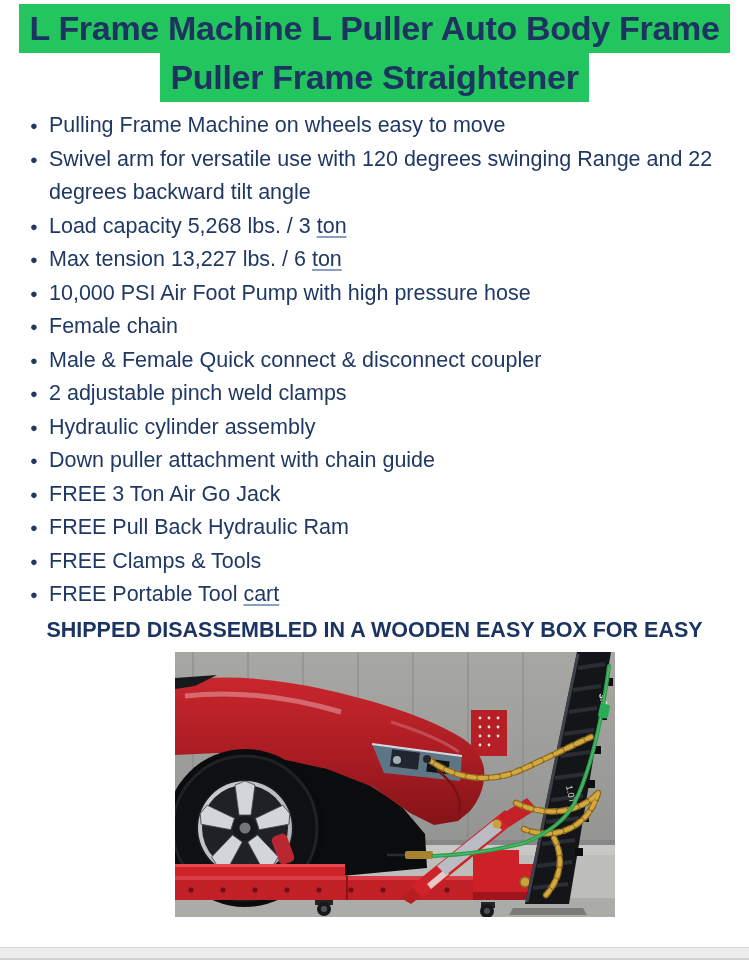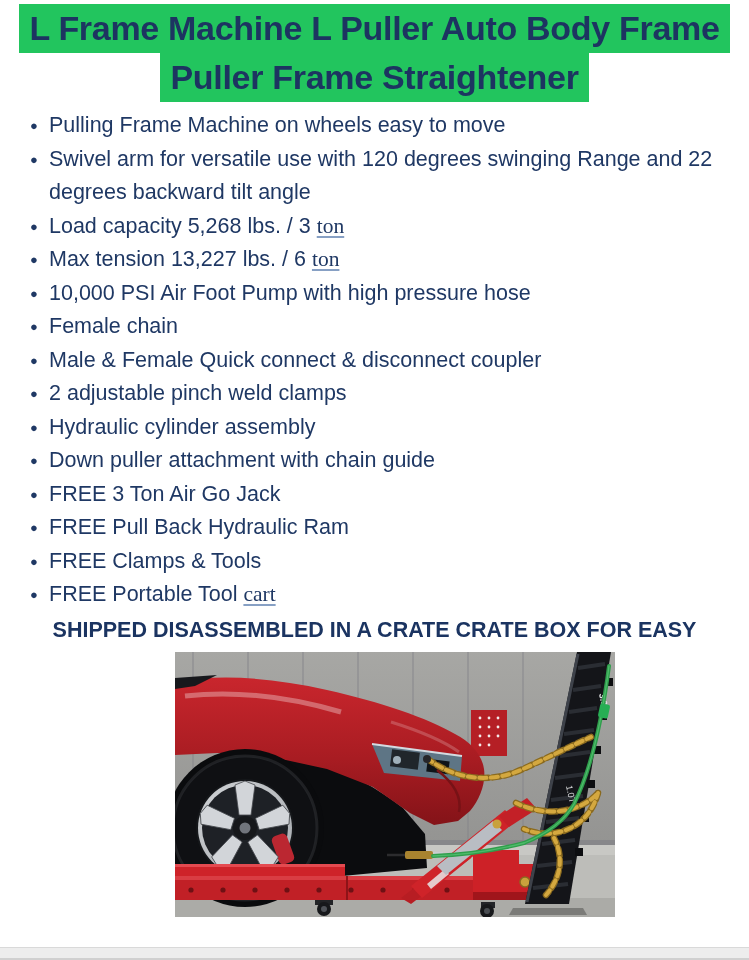--- a/index.html
+++ b/index.html
@@ -20,21 +20,21 @@
   .hl-1{min-width:660px;}
   .hl-2{min-width:395px;}
   
   .features{margin:7px 8px 0 30px;padding:0;list-style:none;}
   .features li{
     display:flex;align-items:flex-start;
     font-size:21.5px;line-height:33.5px;color:#1f3864;
   }
   .dot{flex:0 0 19px;font-size:13px;line-height:33.5px;text-align:left;color:#1f3864;}
   .ftext{flex:1;}
-  .u{text-decoration:underline;text-underline-offset:3px;text-decoration-color:#87a0c4;font-family:Liberation Serif, serif;}
+  .u{text-decoration:underline;text-underline-offset:3px;text-decoration-color:#87a0c4;}
   
   .ship-note{
     margin-top:2px;text-align:center;font-weight:bold;
     font-size:21.5px;line-height:33px;color:#1b3461;
   }
   
   .photo-wrap{margin:5px 0 0 175px;width:440px;height:265px;}
   
   .bottom-bar{
     position:absolute;left:0;right:0;top:947px;height:13px;
@@ -103,21 +103,21 @@
       <span class="dot">●</span>
       <span class="ftext"><span>FREE Clamps &amp; Tools</span><span class="u"></span></span>
     </li>
   <li>
       <span class="dot">●</span>
       <span class="ftext"><span>FREE Portable Tool </span><span class="u">cart</span></span>
     </li>
 </ul>
 
 <div class="ship-note">
-  <div>SHIPPED DISASSEMBLED IN A CRATE CRATE BOX FOR EASY</div>
+  <div>SHIPPED DISASSEMBLED IN A WOODEN EASY BOX FOR EASY</div>
 </div>
 
 <div class="photo-wrap">
 <svg viewBox="0 0 440 265" width="440" height="265">
   <defs>
     <linearGradient id="wallG" x1="0" y1="0" x2="0" y2="1">
       <stop offset="0" stop-color="#a7a7a4"></stop>
           <stop offset="1" stop-color="#949492"></stop>
     </linearGradient>
     <linearGradient id="carG" x1="0" y1="0" x2="0" y2="1">

